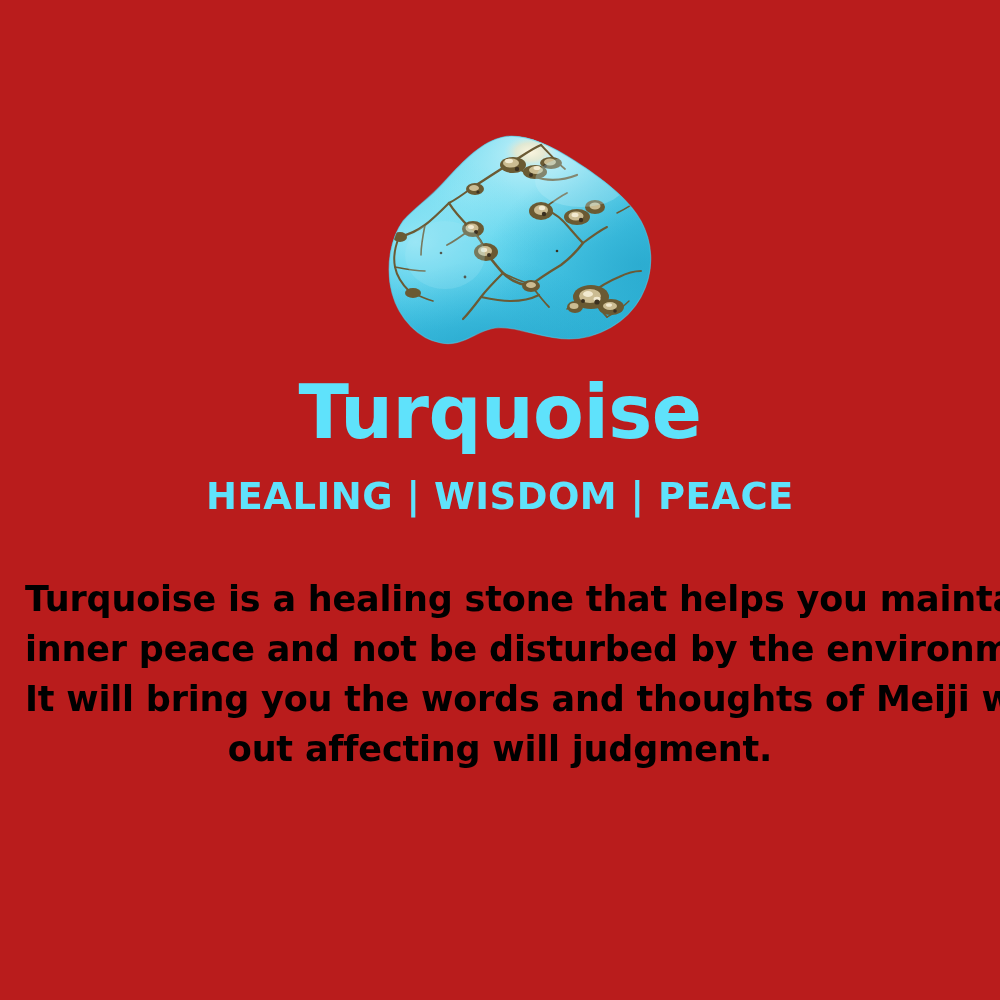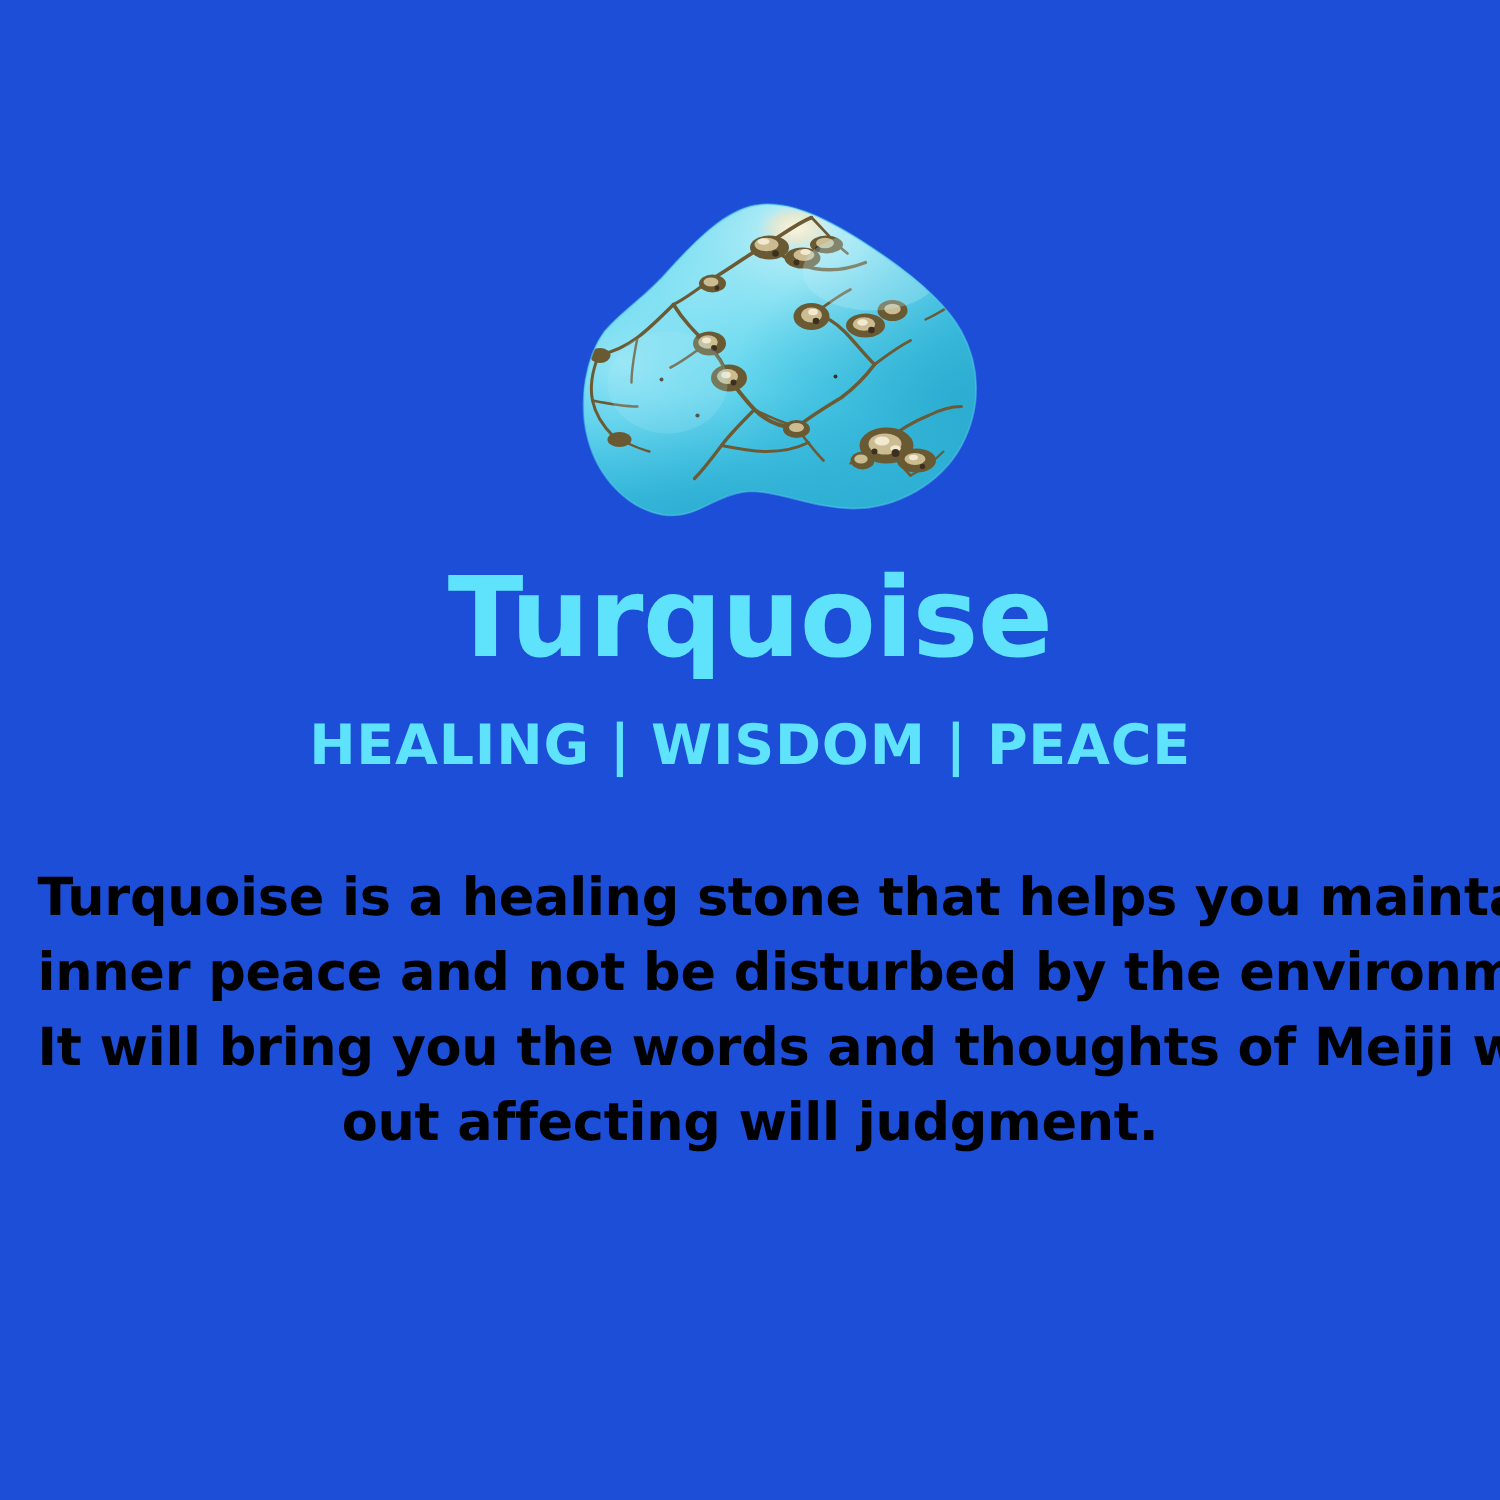--- a/index.html
+++ b/index.html
@@ -11,21 +11,21 @@
     width: 1000px;
     height: 1000px;
     background: #fffffd;
     font-family: "Liberation Sans", sans-serif;
     overflow: hidden;
   }
   .card {
     position: relative;
     width: 1000px;
     height: 1000px;
-    background: #1d4ed8;
+    background: #b91c1c;
     display: flex;
     flex-direction: column;
     align-items: center;
   }
 
   
   .stone-wrap {
     position: relative;
     width: 1000px;
     height: 372px;

